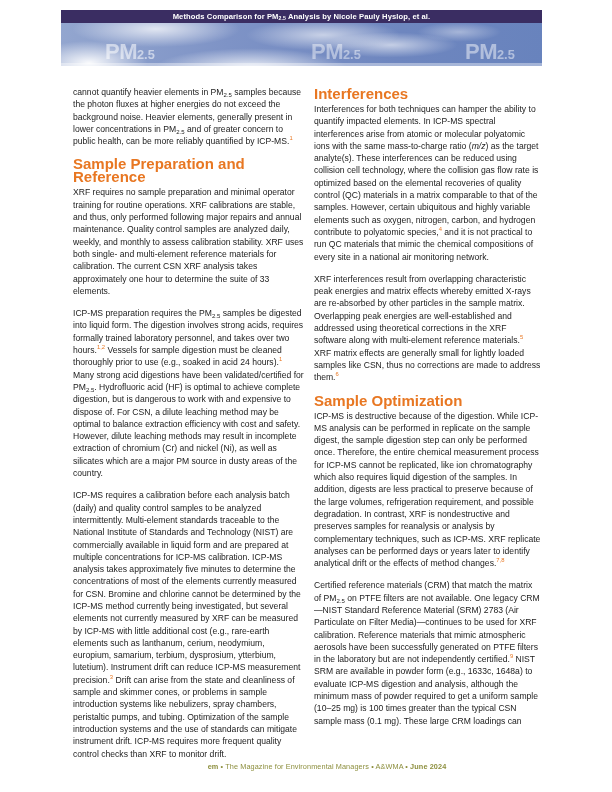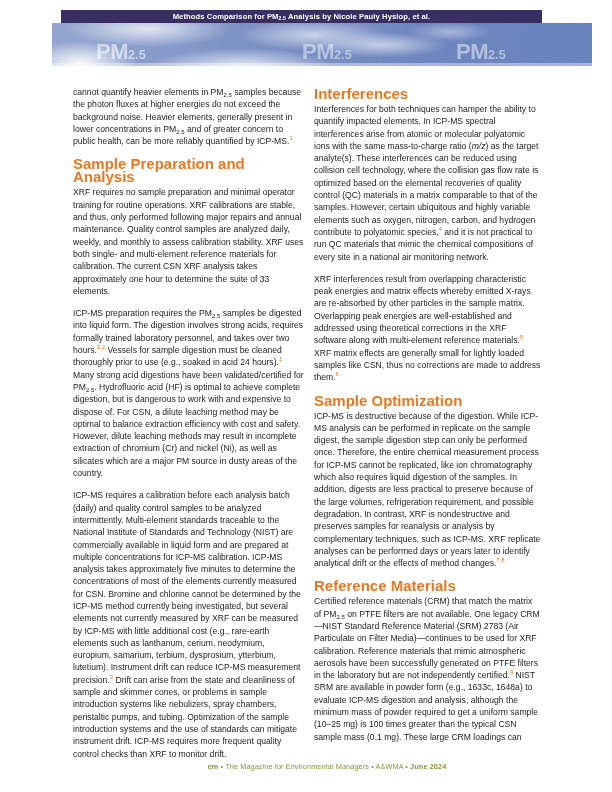--- a/index.html
+++ b/index.html
@@ -13,21 +13,21 @@
     position:absolute; left:61px; top:10px; width:481px; height:13px;
     background:#3a2d62; color:#fff;
     display:flex; align-items:center; justify-content:center;
   }
   .header-bar .title {
     font-size:7.6px; font-weight:bold; letter-spacing:.1px; white-space:nowrap;
   }
   .header-bar sub { font-size:.68em; vertical-align:-0.25em; line-height:0; }
   
   .banner {
-    position:absolute; left:52px; top:23px; width:540px; height:43px;
+    position:absolute; left:61px; top:23px; width:481px; height:43px;
     background:
       radial-gradient(ellipse 90px 34px at 28px 40px, rgba(255,255,255,.95), rgba(255,255,255,0) 65%),
       radial-gradient(ellipse 120px 26px at 95px 6px, rgba(255,255,255,.75), rgba(255,255,255,0) 70%),
       radial-gradient(ellipse 150px 32px at 190px 46px, rgba(255,255,255,.9), rgba(255,255,255,0) 65%),
       radial-gradient(ellipse 110px 22px at 262px 12px, rgba(255,255,255,.6), rgba(255,255,255,0) 70%),
       radial-gradient(ellipse 95px 18px at 330px 22px, rgba(255,255,255,.6), rgba(255,255,255,0) 70%),
       radial-gradient(ellipse 60px 14px at 398px 9px, rgba(255,255,255,.4), rgba(255,255,255,0) 70%),
       linear-gradient(100deg, #93a6cf 0%, #7e93c6 35%, #6e86bf 70%, #6883bd 100%);
     overflow:hidden;
   }
@@ -78,32 +78,31 @@
 
   <div class="banner">
     <span class="wm wm-1">PM<sub>2.5</sub></span>
     <span class="wm wm-2">PM<sub>2.5</sub></span>
     <span class="wm wm-3">PM<sub>2.5</sub></span>
   </div>
 
   <div class="content">
     <div class="col left">
         <p class="paragraph">cannot quantify heavier elements in PM<sub>2.5</sub> samples because the photon fluxes at higher energies do not exceed the background noise. Heavier elements, generally present in lower concentrations in PM<sub>2.5</sub> and of greater concern to public health, can be more reliably quantified by ICP-MS.<sup class="ref">1</sup></p>
-        <h2 class="heading">Sample Preparation and Analysis</h2>
+        <h2 class="heading">Sample Preparation and Reference</h2>
         <p class="paragraph">XRF requires no sample preparation and minimal operator training for routine operations. XRF calibrations are stable, and thus, only performed following major repairs and annual maintenance. Quality control samples are analyzed daily, weekly, and monthly to assess calibration stability. XRF uses both single- and multi-element reference materials for calibration. The current CSN XRF analysis takes approximately one hour to determine the suite of 33 elements.</p>
         <p class="paragraph">ICP-MS preparation requires the PM<sub>2.5</sub> samples be digested into liquid form. The digestion involves strong acids, requires formally trained laboratory personnel, and takes over two hours.<sup class="ref">1,2</sup> Vessels for sample digestion must be cleaned thoroughly prior to use (e.g., soaked in acid 24 hours).<sup class="ref">1</sup> Many strong acid digestions have been validated/certified for PM<sub>2.5</sub>. Hydrofluoric acid (HF) is optimal to achieve complete digestion, but is dangerous to work with and expensive to dispose of. For CSN, a dilute leaching method may be optimal to balance extraction efficiency with cost and safety. However, dilute leaching methods may result in incomplete extraction of chromium (Cr) and nickel (Ni), as well as silicates which are a major PM source in dusty areas of the country.</p>
         <p class="paragraph">ICP-MS requires a calibration before each analysis batch (daily) and quality control samples to be analyzed intermittently. Multi-element standards traceable to the National Institute of Standards and Technology (NIST) are commercially available in liquid form and are prepared at multiple concentrations for ICP-MS calibration. ICP-MS analysis takes approximately five minutes to determine the concentrations of most of the elements currently measured for CSN. Bromine and chlorine cannot be determined by the ICP-MS method currently being investigated, but several elements not currently measured by XRF can be measured by ICP-MS with little additional cost (e.g., rare-earth elements such as lanthanum, cerium, neodymium, europium, samarium, terbium, dysprosium, ytterbium, lutetium). Instrument drift can reduce ICP-MS measurement precision.<sup class="ref">3</sup> Drift can arise from the state and cleanliness of sample and skimmer cones, or problems in sample introduction systems like nebulizers, spray chambers, peristaltic pumps, and tubing. Optimization of the sample introduction systems and the use of standards can mitigate instrument drift. ICP-MS requires more frequent quality control checks than XRF to monitor drift.</p>
       </div>
     <div class="col right">
         <h2 class="heading">Interferences</h2>
         <p class="paragraph">Interferences for both techniques can hamper the ability to quantify impacted elements. In ICP-MS spectral interferences arise from atomic or molecular polyatomic ions with the same mass-to-charge ratio (<em>m/z</em>) as the target analyte(s). These interferences can be reduced using collision cell technology, where the collision gas flow rate is optimized based on the elemental recoveries of quality control (QC) materials in a matrix comparable to that of the samples. However, certain ubiquitous and highly variable elements such as oxygen, nitrogen, carbon, and hydrogen contribute to polyatomic species,<sup class="ref">4</sup> and it is not practical to run QC materials that mimic the chemical compositions of every site in a national air monitoring network.</p>
         <p class="paragraph">XRF interferences result from overlapping characteristic peak energies and matrix effects whereby emitted X-rays are re-absorbed by other particles in the sample matrix. Overlapping peak energies are well-established and addressed using theoretical corrections in the XRF software along with multi-element reference materials.<sup class="ref">5</sup> XRF matrix effects are generally small for lightly loaded samples like CSN, thus no corrections are made to address them.<sup class="ref">6</sup></p>
         <h2 class="heading">Sample Optimization</h2>
         <p class="paragraph">ICP-MS is destructive because of the digestion. While ICP-MS analysis can be performed in replicate on the sample digest, the sample digestion step can only be performed once. Therefore, the entire chemical measurement process for ICP-MS cannot be replicated, like ion chromatography which also requires liquid digestion of the samples. In addition, digests are less practical to preserve because of the large volumes, refrigeration requirement, and possible degradation. In contrast, XRF is nondestructive and preserves samples for reanalysis or analysis by complementary techniques, such as ICP-MS. XRF replicate analyses can be performed days or years later to identify analytical drift or the effects of method changes.<sup class="ref">7,8</sup></p>
-        <h2 class="heading">Reference Materials</h2>
         <p class="paragraph">Certified reference materials (CRM) that match the matrix of PM<sub>2.5</sub> on PTFE filters are not available. One legacy CRM—NIST Standard Reference Material (SRM) 2783 (Air Particulate on Filter Media)—continues to be used for XRF calibration. Reference materials that mimic atmospheric aerosols have been successfully generated on PTFE filters in the laboratory but are not independently certified.<sup class="ref">9</sup> NIST SRM are available in powder form (e.g., 1633c, 1648a) to evaluate ICP-MS digestion and analysis, although the minimum mass of powder required to get a uniform sample (10–25 mg) is 100 times greater than the typical CSN sample mass (0.1 mg). These large CRM loadings can</p>
       </div>
   </div>
 
   <div class="footer">
     <span class="f-bold">em</span><span> • The Magazine for Environmental Managers • A&amp;WMA • </span><span class="f-bold">June 2024</span>
   </div>
 
 </div>
 

